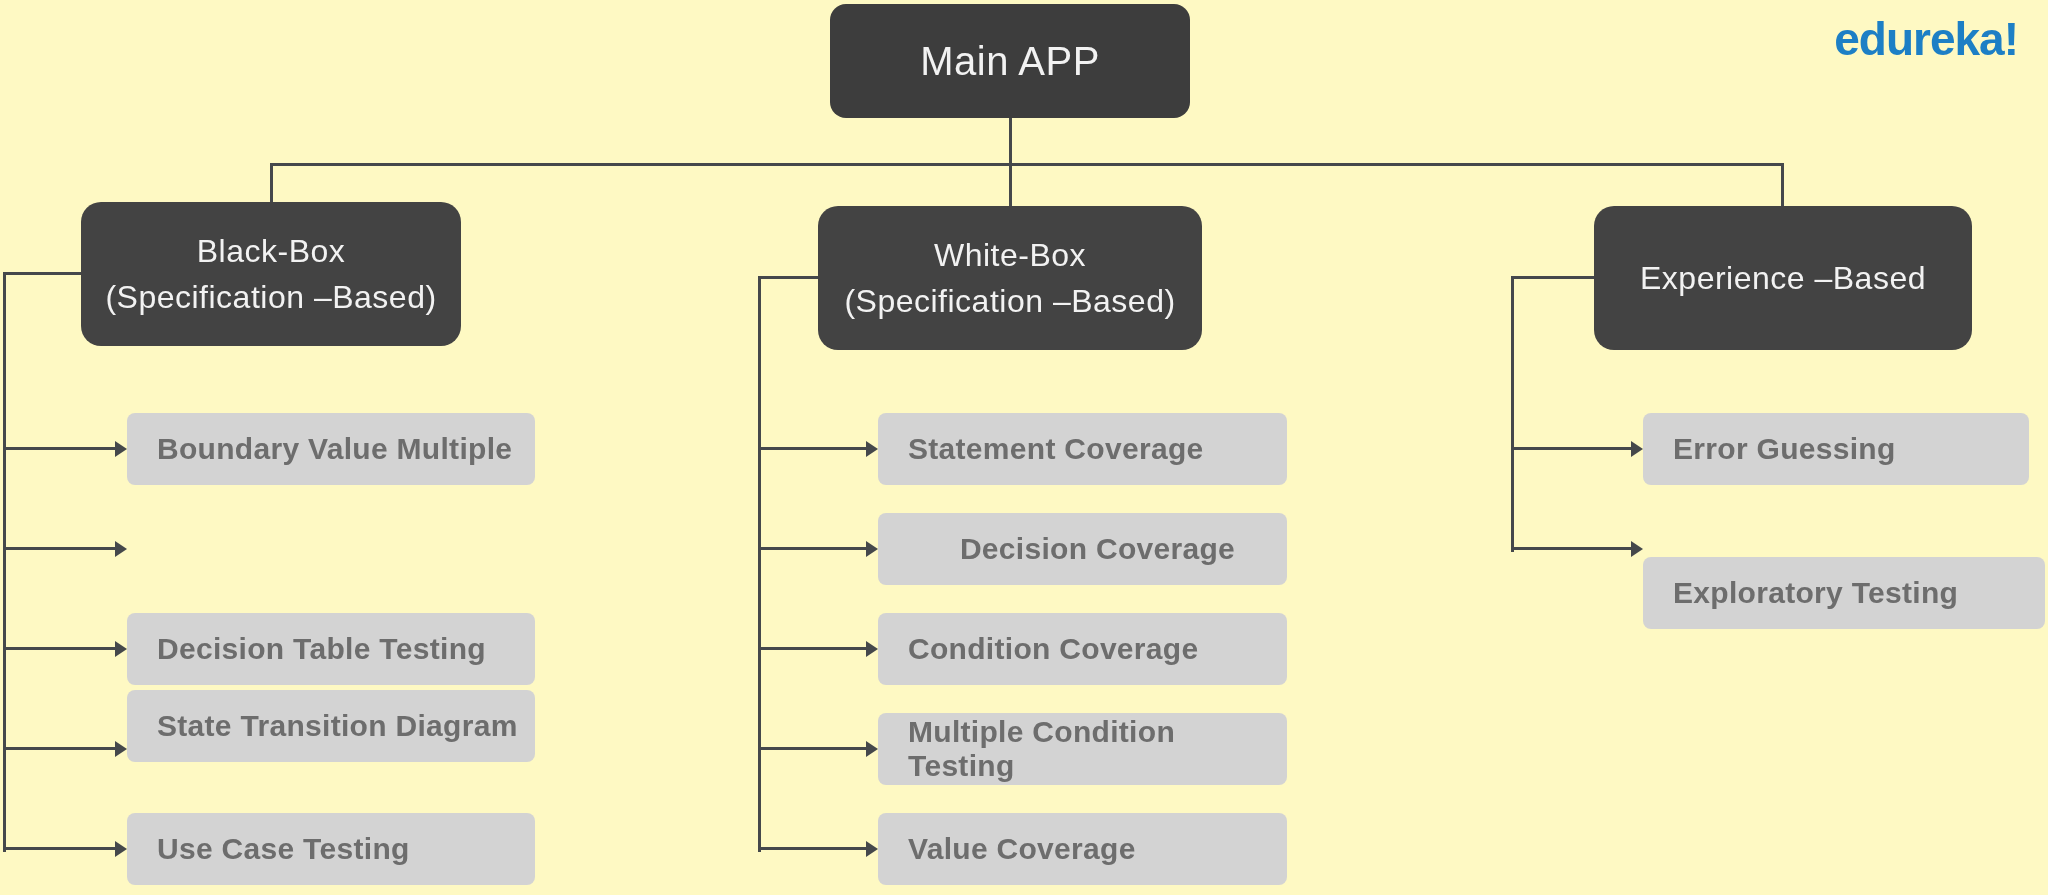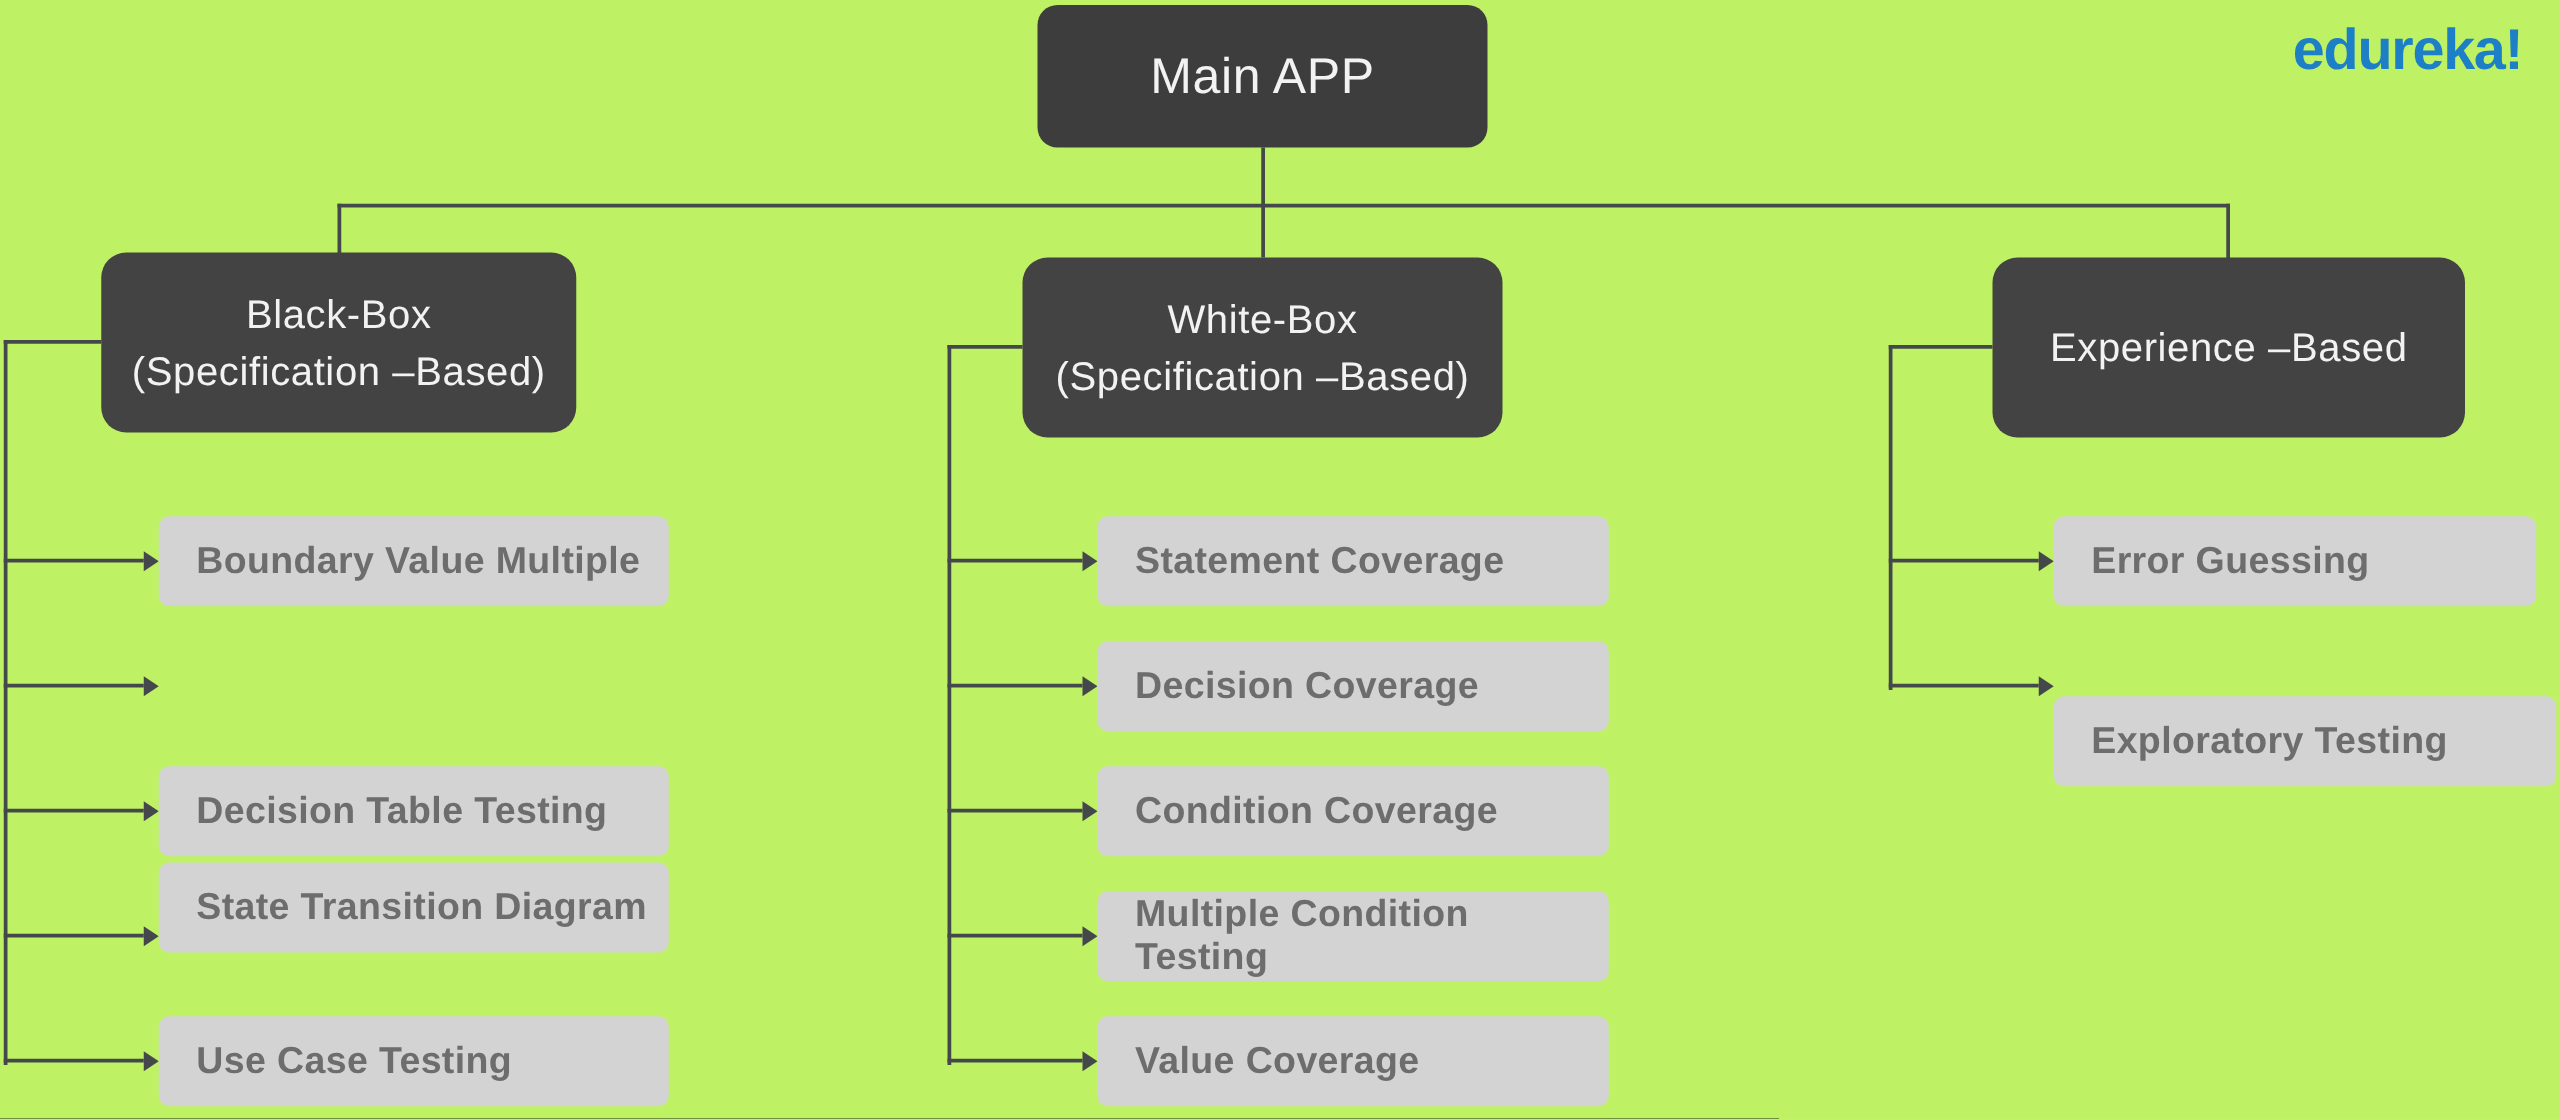--- a/index.html
+++ b/index.html
@@ -1,20 +1,20 @@
 <!DOCTYPE html>
 <html><head>
 <meta charset="utf-8">
 <style>
   html, body { margin: 0; padding: 0; background: #000; }
   #stage {
     position: relative;
     width: 2048px;
     height: 895px;
-    background: #bef264;
+    background: #fef9c3;
     font-family: "Liberation Sans", sans-serif;
     overflow: hidden;
   }
   .line {
     position: absolute;
     background: #45484b;
   }
   .arrow-right {
     position: absolute;
     width: 0; height: 0;
@@ -136,21 +136,21 @@
   <div class="leaf-box" style="left:127px; top:690px;">
     <span>State Transition Diagram</span>
   </div>
   <div class="leaf-box" style="left:127px; top:813px;">
     <span>Use Case Testing</span>
   </div>
 
   <div class="leaf-box" style="left:878px; top:413px; width:409px;">
     <span>Statement Coverage</span>
   </div>
-  <div class="leaf-box" style="left:878px; top:513px; width:409px;">
+  <div class="leaf-box" style="left:878px; top:513px; width:409px;justify-content:center;">
     <span>Decision Coverage</span>
   </div>
   <div class="leaf-box" style="left:878px; top:613px; width:409px;">
     <span>Condition Coverage</span>
   </div>
   <div class="leaf-box" style="left:878px; top:713px; width:409px;">
     <span>Multiple Condition Testing</span>
   </div>
   <div class="leaf-box" style="left:878px; top:813px; width:409px;">
     <span>Value Coverage</span>

